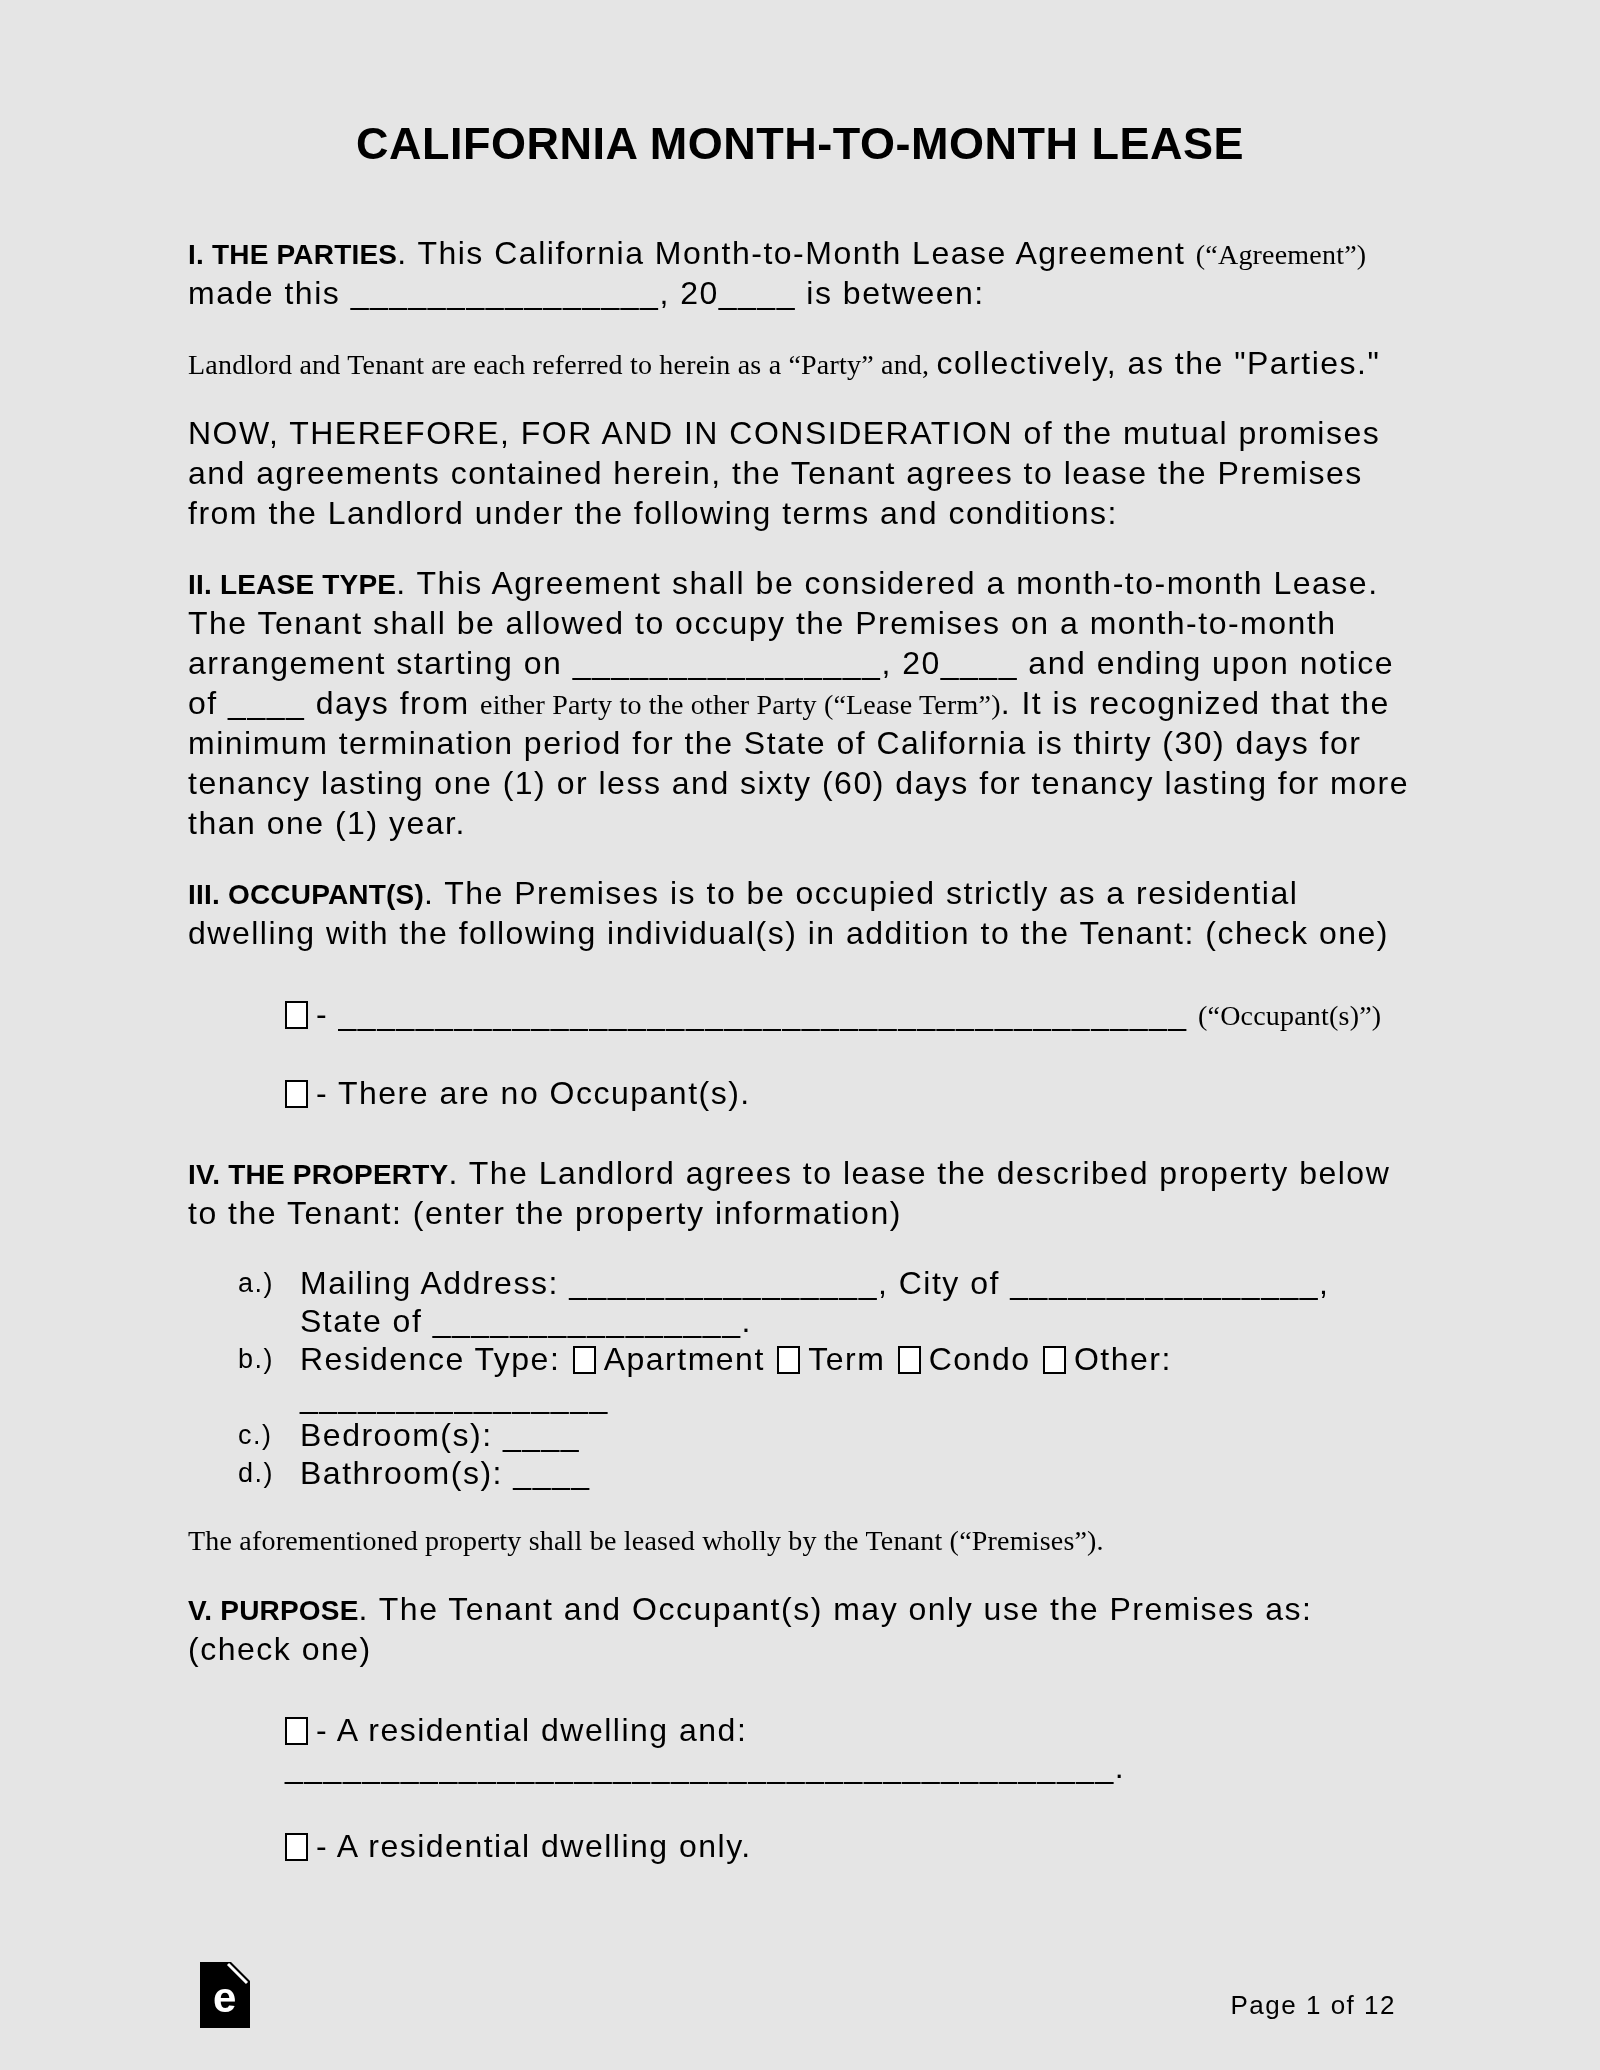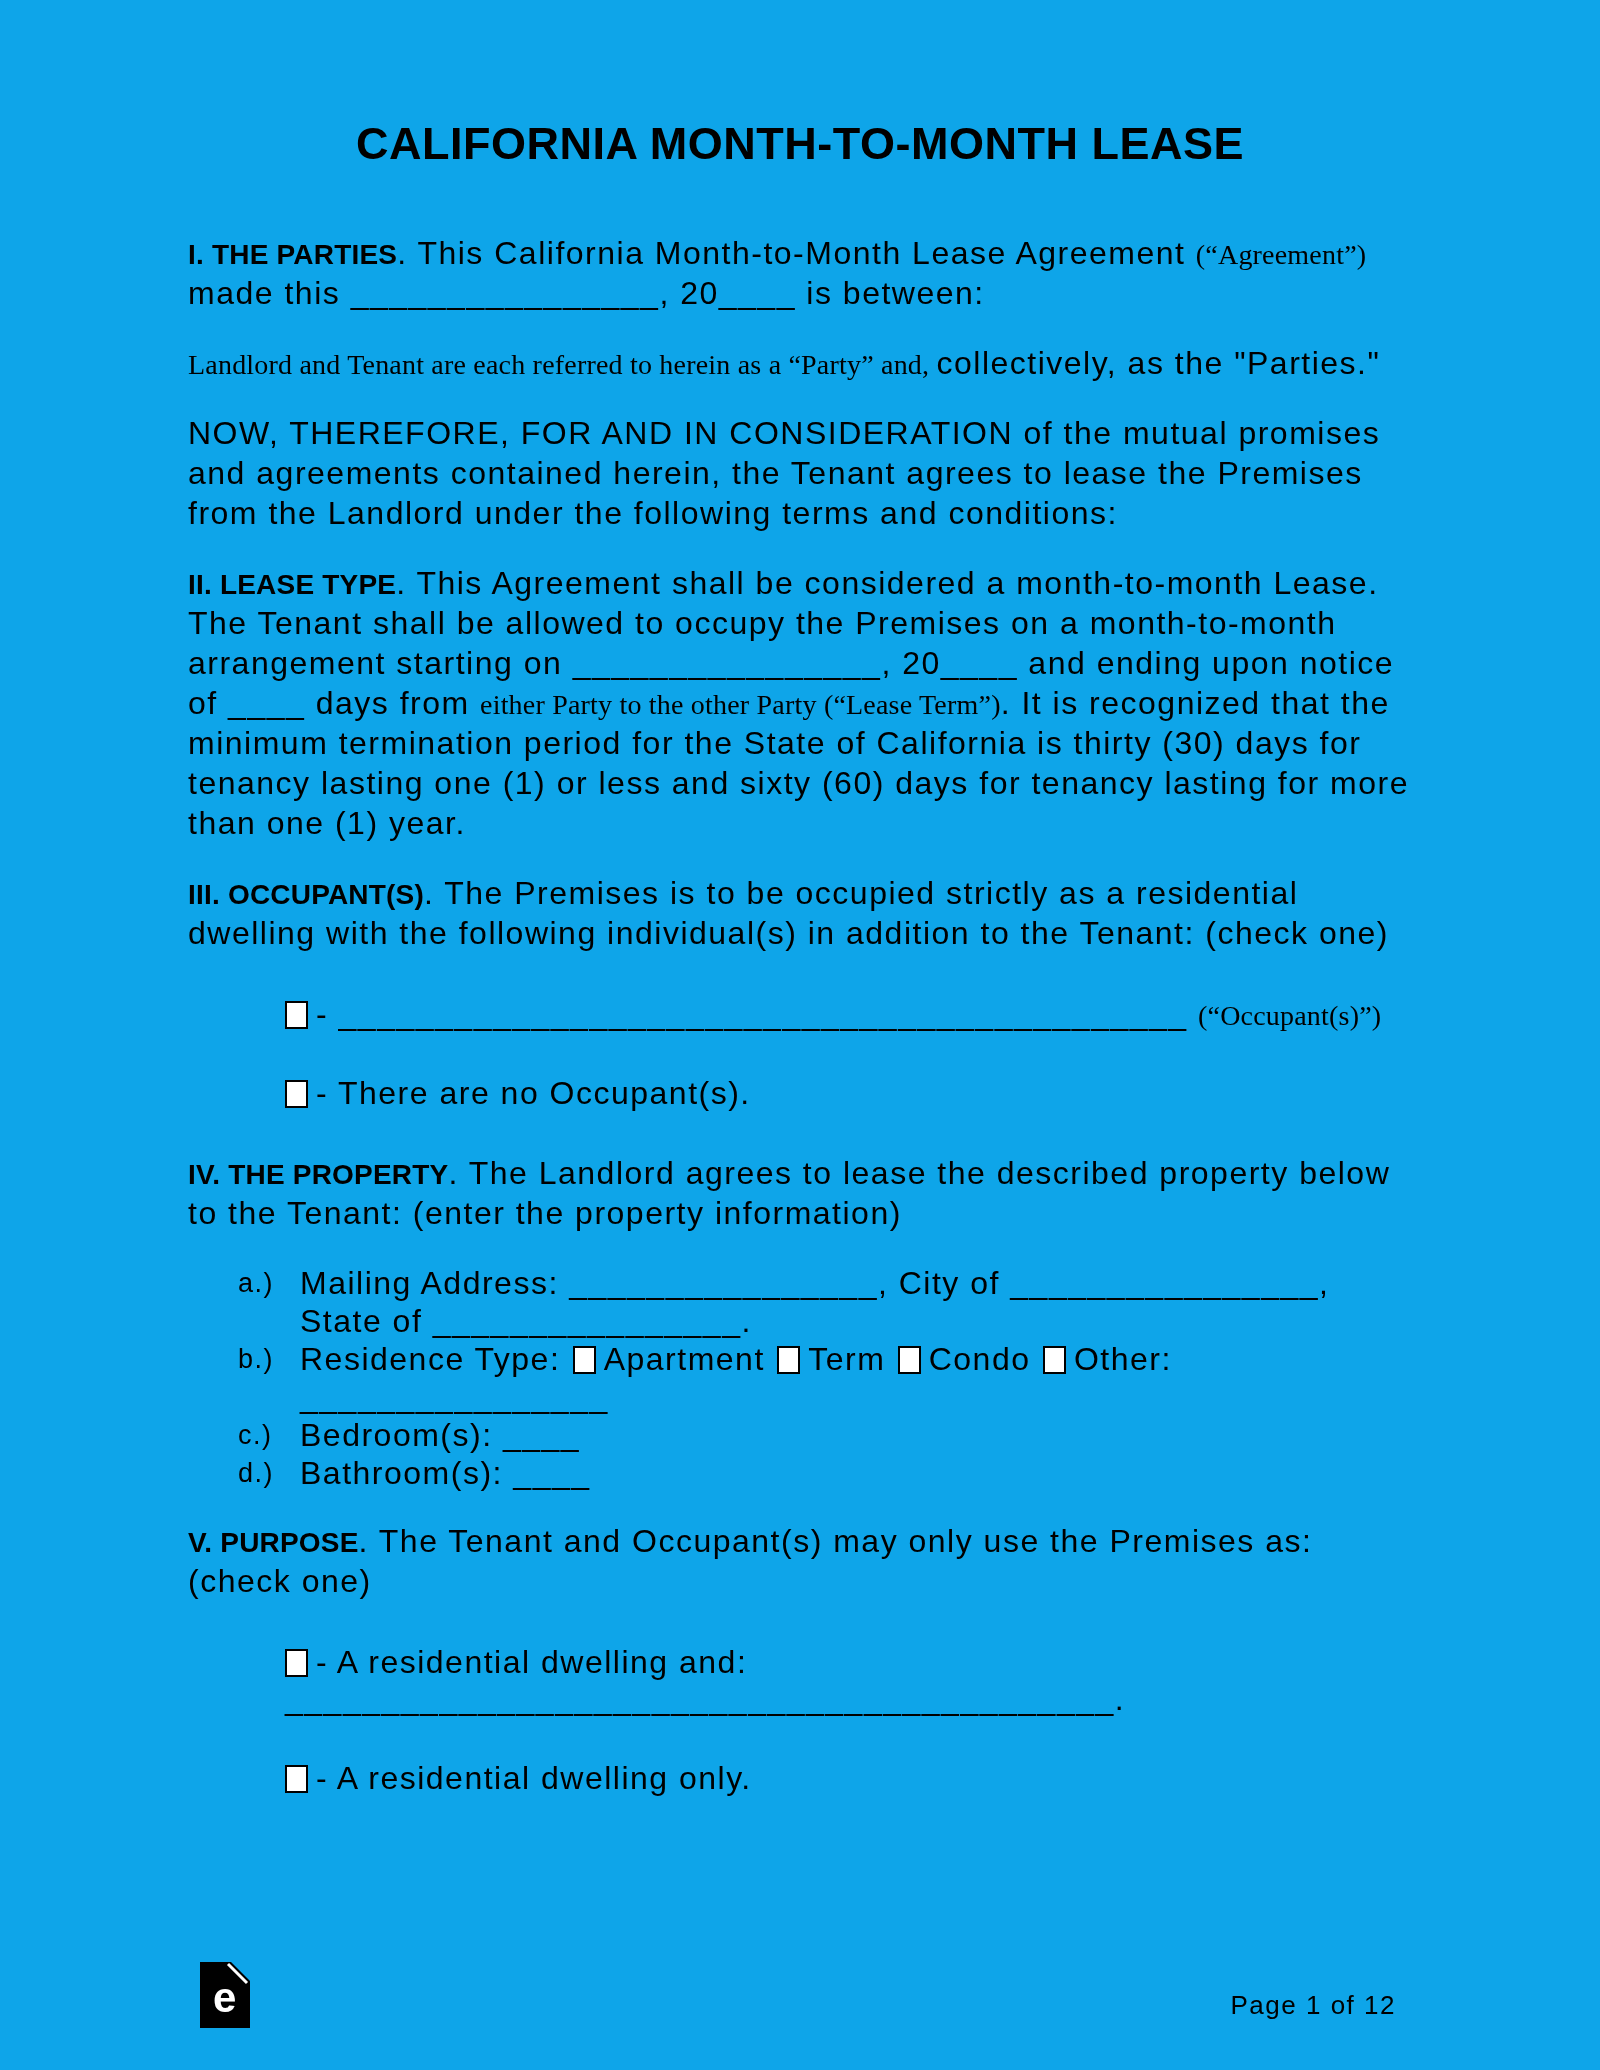--- a/index.html
+++ b/index.html
@@ -1,19 +1,19 @@
 <!DOCTYPE html>
 <html><head>
 <meta charset="utf-8">
 <style>
   html,body { margin:0; padding:0; background:#ffffff; }
   .page {
     position:relative;
     width:1600px; height:2070px;
-    background:#0ea5e9;
+    background:#e5e5e5;
     color:#000000;
     font-family:"Liberation Sans", sans-serif;
     overflow:hidden;
   }
   .content { padding:118px 188px 0 188px; }
 
   .doc-title {
     margin:0 0 64px 0;
     text-align:center;
     font-size:45px;
@@ -90,20 +90,21 @@
       <div class="pl-item">
         <span class="pl-label">c.)</span>
         <span class="pl-text sp">Bedroom(s): ____</span>
       </div>
       <div class="pl-item">
         <span class="pl-label">d.)</span>
         <span class="pl-text sp">Bathroom(s): ____</span>
       </div>
     </div>
 
+    <p class="para"><span class="ar">The aforementioned property shall be leased wholly by the Tenant (“Premises”).</span></p>
 
     <p class="para"><span class="hd">V. PURPOSE</span><span class="sp">. The Tenant and Occupant(s) may only use the Premises as: (check one)</span></p>
 
     <div class="check-line"><span class="cbox"></span><span class="sp">- A residential dwelling and: ___________________________________________.</span></div>
 
     <div class="check-line"><span class="cbox"></span><span class="sp">- A residential dwelling only.</span></div>
 
   </div>
 
   <svg class="footer-logo" viewBox="0 0 50 66" xmlns="http://www.w3.org/2000/svg">

